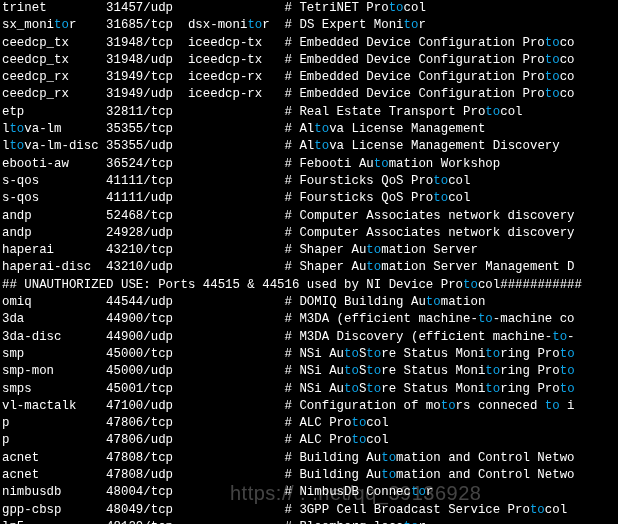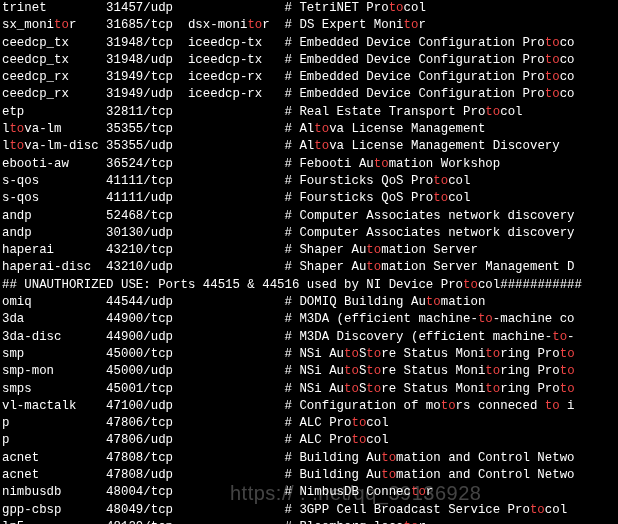--- a/index.html
+++ b/index.html
@@ -1,36 +1,36 @@
 <!DOCTYPE html>
 <html><head>
 <meta charset="utf-8">
 <style>
   html,body{margin:0;padding:0;background:#000;color:#fff;font-family:"Courier New",monospace;font-size:12.4px;line-height:17.3px;width:618px;height:524px;overflow:hidden;}
   .term{white-space:pre;padding:0 2px;}
-  .r{color:#ef4444;}
+  .r{color:#0ea5e9;}
   .wm{position:absolute;left:230px;top:485px;color:rgba(210,210,210,0.32);font-family:Arial,sans-serif;font-size:20px;letter-spacing:0.5px;}
 </style>
 </head>
 <body>
 
 <div class="term" id="term"><span>trinet        31457/udp               # TetriNET Pro<span class="r">to</span>col</span>
 <span>sx_moni<span class="r">to</span>r    31685/tcp  dsx-moni<span class="r">to</span>r  # DS Expert Moni<span class="r">to</span>r</span>
 <span>ceedcp_tx     31948/tcp  iceedcp-tx   # Embedded Device Configuration Pro<span class="r">to</span>co</span>
 <span>ceedcp_tx     31948/udp  iceedcp-tx   # Embedded Device Configuration Pro<span class="r">to</span>co</span>
 <span>ceedcp_rx     31949/tcp  iceedcp-rx   # Embedded Device Configuration Pro<span class="r">to</span>co</span>
 <span>ceedcp_rx     31949/udp  iceedcp-rx   # Embedded Device Configuration Pro<span class="r">to</span>co</span>
 <span>etp           32811/tcp               # Real Estate Transport Pro<span class="r">to</span>col</span>
 <span>l<span class="r">to</span>va-lm      35355/tcp               # Al<span class="r">to</span>va License Management</span>
 <span>l<span class="r">to</span>va-lm-disc 35355/udp               # Al<span class="r">to</span>va License Management Discovery</span>
 <span>ebooti-aw     36524/tcp               # Febooti Au<span class="r">to</span>mation Workshop</span>
 <span>s-qos         41111/tcp               # Foursticks QoS Pro<span class="r">to</span>col</span>
 <span>s-qos         41111/udp               # Foursticks QoS Pro<span class="r">to</span>col</span>
 <span>andp          52468/tcp               # Computer Associates network discovery</span>
-<span>andp          30130/udp               # Computer Associates network discovery</span>
+<span>andp          24928/udp               # Computer Associates network discovery</span>
 <span>haperai       43210/tcp               # Shaper Au<span class="r">to</span>mation Server</span>
 <span>haperai-disc  43210/udp               # Shaper Au<span class="r">to</span>mation Server Management D</span>
 ## UNAUTHORIZED USE: Ports 44515 &amp; 44516 used by NI Device Pro<span class="r">to</span>col###########
 <span>omiq          44544/udp               # DOMIQ Building Au<span class="r">to</span>mation</span>
 <span>3da           44900/tcp               # M3DA (efficient machine-<span class="r">to</span>-machine co</span>
 <span>3da-disc      44900/udp               # M3DA Discovery (efficient machine-<span class="r">to</span>-</span>
 <span>smp           45000/tcp               # NSi Au<span class="r">to</span>S<span class="r">to</span>re Status Moni<span class="r">to</span>ring Pro<span class="r">to</span></span>
 <span>smp-mon       45000/udp               # NSi Au<span class="r">to</span>S<span class="r">to</span>re Status Moni<span class="r">to</span>ring Pro<span class="r">to</span></span>
 <span>smps          45001/tcp               # NSi Au<span class="r">to</span>S<span class="r">to</span>re Status Moni<span class="r">to</span>ring Pro<span class="r">to</span></span>
 <span>vl-mactalk    47100/udp               # Configuration of mo<span class="r">to</span>rs conneced <span class="r">to</span> i</span>

